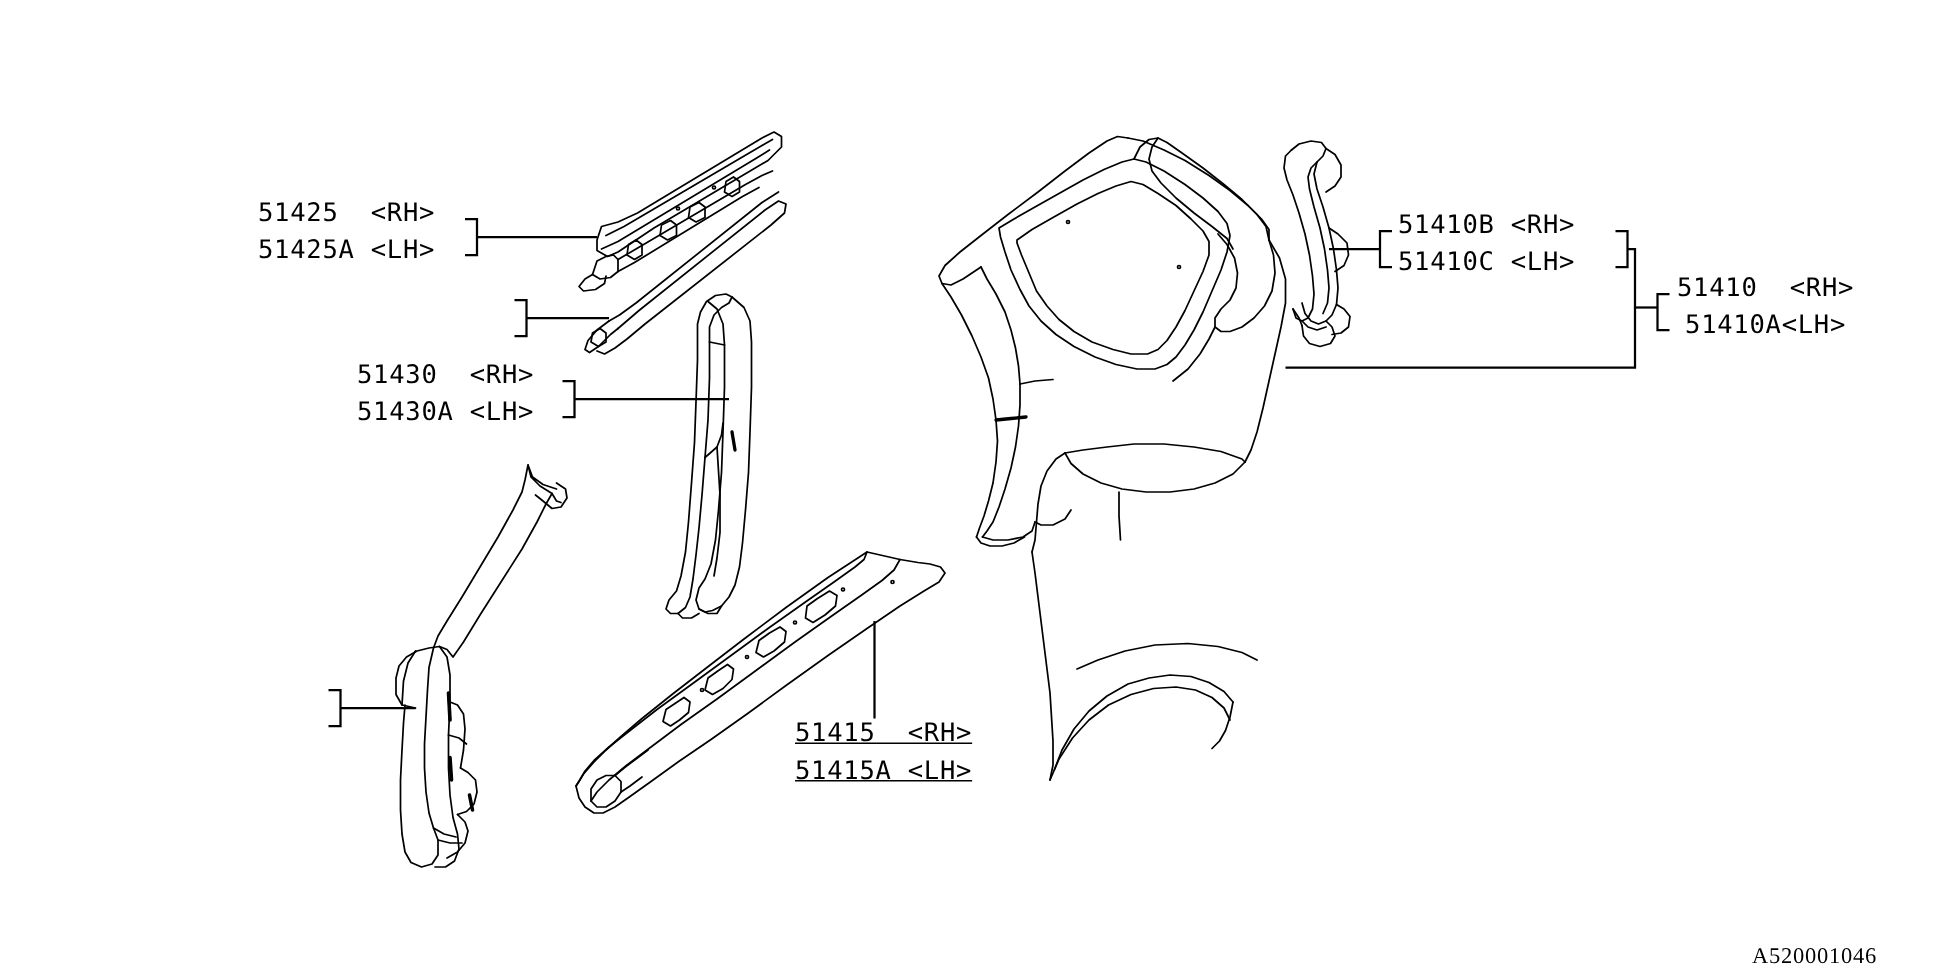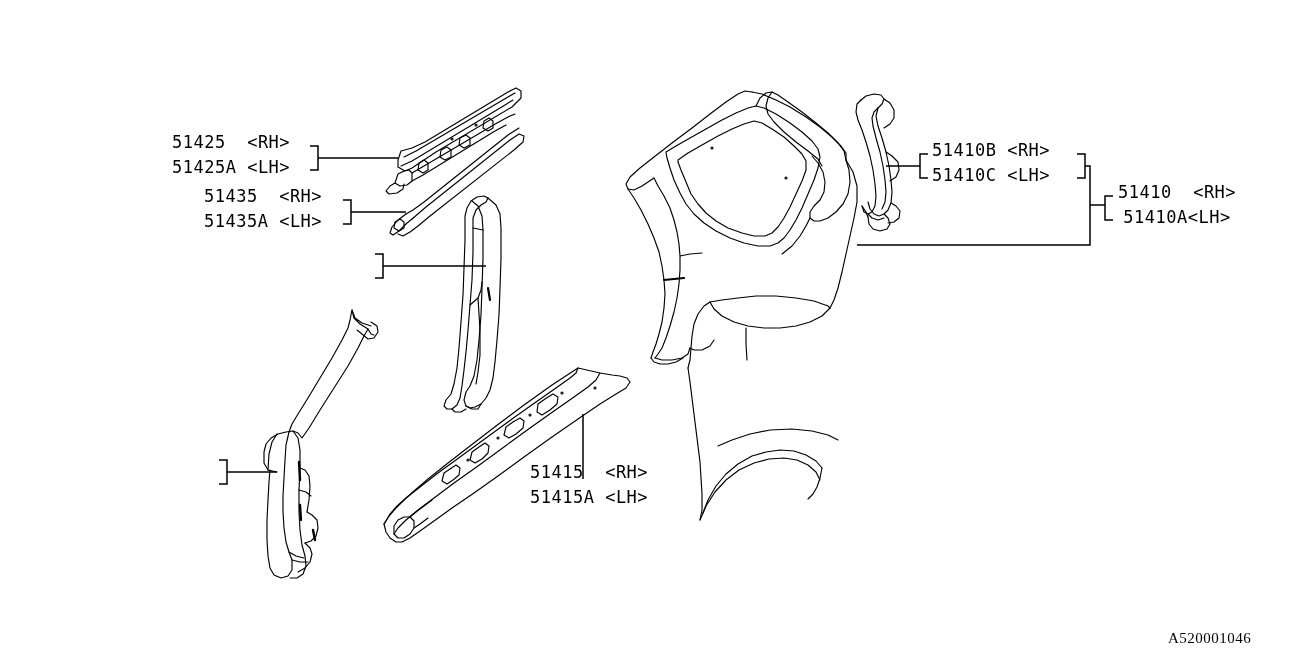--- a/index.html
+++ b/index.html
@@ -206,25 +206,25 @@
       <path d="M680 256 L690 254 L702 253"></path>
       <path d="M664 280 L674 279 L684 278" stroke-width="2.2"></path>
       <circle cx="712" cy="148" r="1"></circle>
       <circle cx="786" cy="178" r="1"></circle>
     </g>
 
   </svg>
 
   <div class="lbl" style="left:172px;top:130px;"><span>51425  &lt;RH&gt;</span><br><span>51425A &lt;LH&gt;</span></div>
 
-  <div class="lbl" style="left:204px;top:184px;"><span>51435  &lt;RH&gt;</span><br><span>51435A &lt;LH&gt;</span></div>
-
-
-
-  <div class="lbl" style="left:530px;top:460px;"><span>51415  &lt;RH&gt;</span><br><span>51415A &lt;LH&gt;</span></div>
+
+  <div class="lbl" style="left:238px;top:238px;"><span>51430  &lt;RH&gt;</span><br><span>51430A &lt;LH&gt;</span></div>
+
+
+  <div class="lbl" style="left:530px;top:477px;text-decoration:underline;"><span>51415  &lt;RH&gt;</span><br><span>51415A &lt;LH&gt;</span></div>
 
   <div class="lbl" style="left:932px;top:138px;"><span>51410B &lt;RH&gt;</span><br><span>51410C &lt;LH&gt;</span></div>
 
   <div class="lbl" style="left:1118px;top:180px;text-align:center;"><span>51410  &lt;RH&gt;</span><br><span>51410A&lt;LH&gt;</span></div>
 
   <div class="diagid" style="left:1168px;top:630px;">A520001046</div>
 
 </div>
 
 </body></html>

